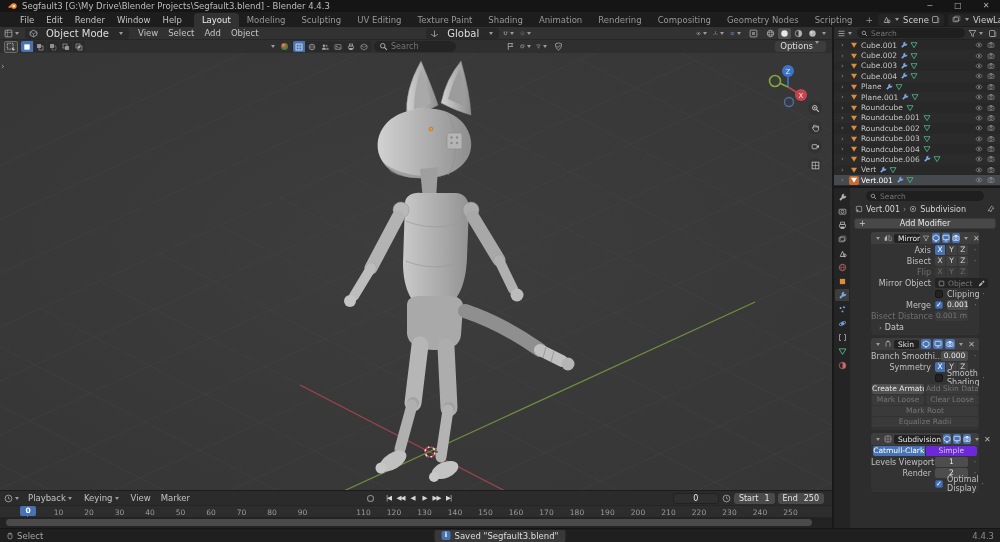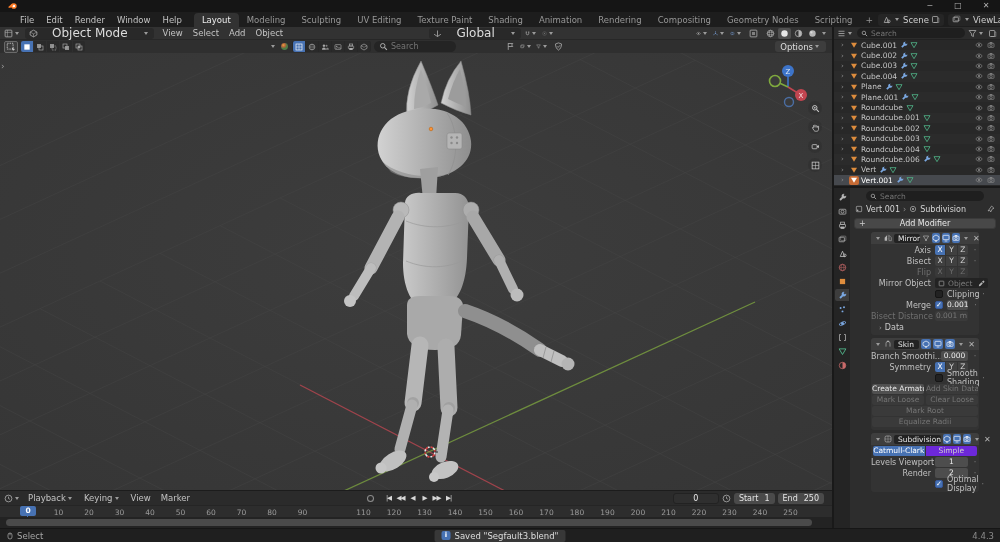--- a/index.html
+++ b/index.html
@@ -23,39 +23,39 @@
 .tab{padding:2px 8px;font-size:8.5px;color:#979797;border-radius:4px 4px 0 0;white-space:nowrap}
 .tab.active{background:#323232;color:#ececec}
 .tab-add{padding:2px 5px;color:#979797;font-size:9px}
 .tb-right{margin-left:auto;display:flex;align-items:center;gap:4px;margin-right:4px}
 .tb-widget{display:flex;align-items:center;gap:2px;background:#252525;border-radius:3px;padding:1px 4px;font-size:8.5px;color:#cfcfcf}
 
 .workspace{position:absolute;top:27px;left:0;right:0;bottom:14px}
 .vp{position:absolute;left:0;top:0;width:832px;bottom:0}
 .vp-h1{position:absolute;top:0;left:0;right:0;height:13px;background:#323232;border-bottom:1px solid #272727;display:flex;align-items:center;padding:0 4px;gap:4px}
 .vp-h2{position:absolute;top:13px;left:0;right:0;height:13px;background:#2f2f2f;display:flex;align-items:center;padding:0 4px;gap:3px}
-.dropdown{display:flex;align-items:center;gap:14px;background:#292929;border-radius:3px;height:11px;padding:0 4px;font-size:12px;color:#dcdcdc}
+.dropdown{display:flex;align-items:center;gap:8px;background:#292929;border-radius:3px;height:11px;padding:0 4px;font-size:10px;color:#dcdcdc}
 .vp-menus{display:flex;align-items:center}
 .vp-menus .menu-item{padding:1px 5px;font-size:8.5px}
 .hspacer{flex:1}
 .hgroup{display:flex;align-items:center;gap:1px}
 .hicon{width:13px;height:11px;display:flex;align-items:center;justify-content:center;border-radius:2px;color:#b5b5b5}
 .hicon svg{width:9px;height:9px}
 .hicon.blue{color:#7ba2dc}
 .hicon.active{background:#505050;color:#eee}
 .hicon.dim{color:#6e6e6e}
 .toolchip{width:14px;height:12px;border:1px solid #6a6a6a;border-radius:2px;background:#3c3c3c;display:flex;align-items:center;justify-content:center;color:#d5d5d5}
 .toolchip svg{width:10px;height:10px}
 .modechip{width:12px;height:11px;background:#2a2a2a;display:flex;align-items:center;justify-content:center;color:#a8a8a8}
 .modechip svg{width:8px;height:8px}
 .modechip.sel{background:#4772b3;color:#fff}
 .modechip:first-child{border-radius:2px 0 0 2px}.modechip:last-child{border-radius:0 2px 2px 0}
 .searchbox{display:flex;align-items:center;gap:3px;background:#242424;border-radius:8px;height:11px;padding:0 5px;color:#8a8a8a}
 .searchbox input{background:transparent;border:none;outline:none;color:#bbb;font-size:8px;width:60px;font-family:"DejaVu Sans",sans-serif}
-.options-btn{position:absolute;right:6px;top:1px;display:flex;align-items:center;background:#3d3d3d;border-radius:3px;height:11px;padding:0 5px;font-size:8.5px;color:#ddd}
+.options-btn{position:absolute;right:6px;top:1px;display:flex;background:#3d3d3d;border-radius:3px;height:11px;padding:0 5px;font-size:8.5px;color:#ddd}
 
 .vp-canvas{position:absolute;top:26px;left:0;width:832px;height:437px;background:#3a3a3a;overflow:hidden}
 .vp-overlay-text{position:absolute;left:8px;top:6px;line-height:11px;font-size:8.5px;color:#cfcfcf;text-shadow:0 1px 1px rgba(0,0,0,.4)}
 .vp-overlay-text .l2{color:#b5b5b5}
 .expand-chev{position:absolute;left:1px;top:8px;color:#9a9a9a;font-size:9px}
 .nav-gizmo{position:absolute;right:18px;top:8px}
 .nav-tools{position:absolute;right:10px;top:48px;display:flex;flex-direction:column;gap:5px;align-items:center}
 .nav-tools .icn{width:14px;height:14px;background:rgba(40,40,40,.35);border-radius:50%;color:#cfcfcf}
 .nav-tools .icn svg{width:9px;height:9px}
 
@@ -150,20 +150,21 @@
 <body>
 
 <div id="app">
 
   <div class="titlebar">
     <svg class="blender-logo" viewBox="0 0 12 9">
         <circle cx="7" cy="4.5" r="3.4" fill="#ff7f2a"></circle>
         <circle cx="7" cy="4.5" r="1.6" fill="#fff"></circle>
         <path d="M0 6 5 1.5 7 3 2.5 7z" fill="#ff7f2a"></path>
       </svg>
+    <span class="tb-title">Segfault3 [G:\My Drive\Blender Projects\Segfault3.blend] - Blender 4.4.3</span>
     <div class="win-btns">
       <span class="win-btn">─</span>
       <span class="win-btn">□</span>
       <span class="win-btn close">✕</span>
     </div>
   </div>
 
   <div class="topbar">
     <svg class="blender-logo" style="margin-left:6px" viewBox="0 0 12 9">
         <circle cx="7" cy="4.5" r="3.4" fill="#ff7f2a"></circle>

